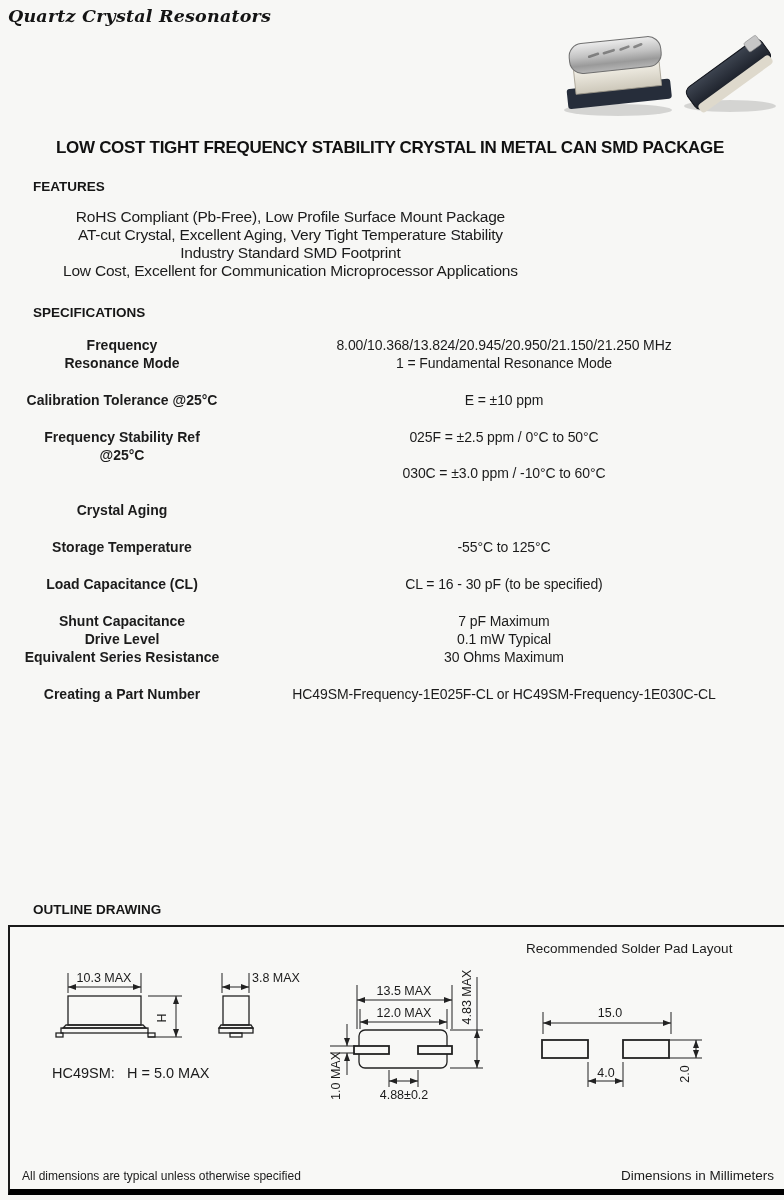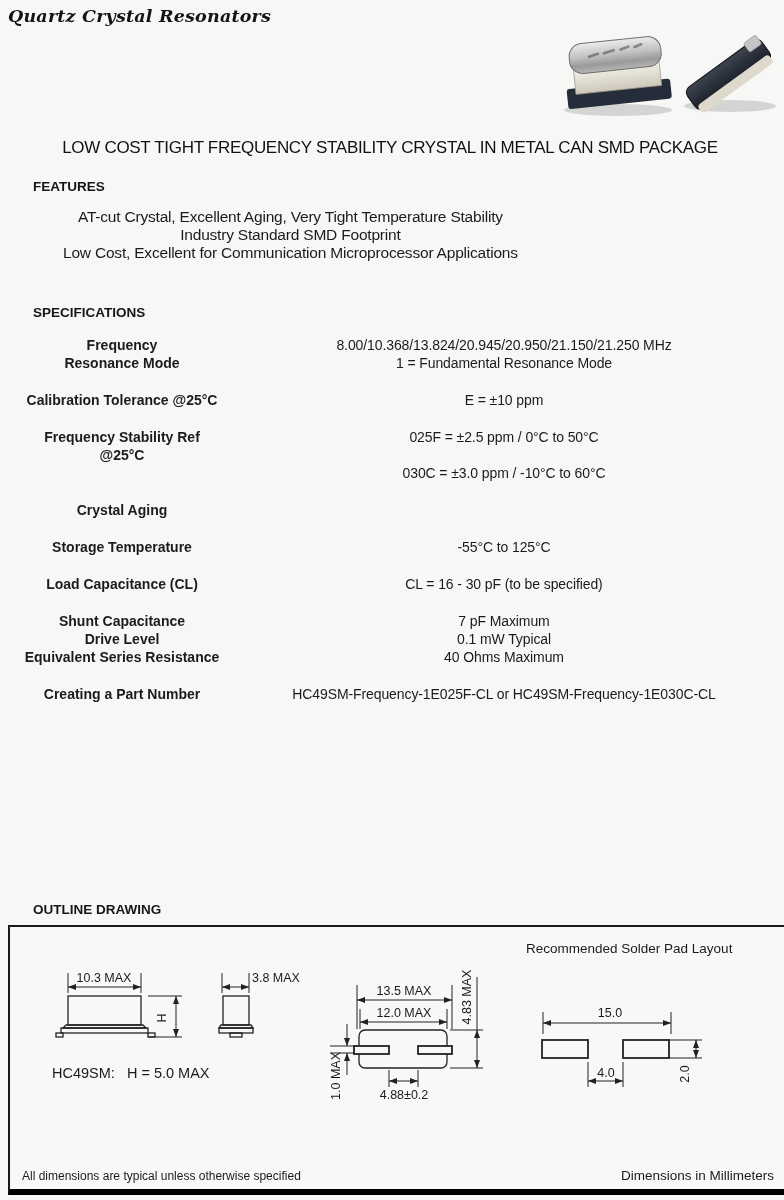--- a/index.html
+++ b/index.html
@@ -10,21 +10,21 @@
     text-align:center;
   }
   .brand{
     position:absolute;top:6px;left:8px;
     font-family:"DejaVu Serif",serif;font-style:italic;font-weight:bold;
     font-size:17.5px;color:#141414;letter-spacing:.2px;
   }
   .photos{position:absolute;top:22px;right:4px;width:218px;height:100px;}
   .doc-title{
     position:absolute;top:138px;left:5px;width:770px;
-    font-weight:normal;font-size:17px;letter-spacing:-.3px;color:#111;
+    font-weight:bold;font-size:17px;letter-spacing:-.3px;color:#111;
   }
   .sec-heading{
     position:absolute;left:8px;font-weight:bold;font-size:13.5px;color:#161616;padding-left:25px;
   }
   .features-list{
     position:absolute;top:208px;left:63px;
     font-size:15.5px;line-height:18px;letter-spacing:-.2px;
   }
   .spec-table{position:absolute;top:336px;left:0;width:784px;}
   .spec-group{margin-bottom:19px;}
@@ -87,20 +87,21 @@
       </g>
     </g>
   </svg>
 
   <div class="doc-title">LOW COST TIGHT FREQUENCY STABILITY CRYSTAL IN METAL CAN SMD PACKAGE</div>
 
   <div class="sec-heading" style="top:179px">FEATURES</div>
 
   <div class="features-list">
 
+  <div class="feature-line">RoHS Compliant (Pb-Free), Low Profile Surface Mount Package</div>
       <div class="feature-line">AT-cut Crystal, Excellent Aging, Very Tight Temperature Stability</div>
       <div class="feature-line">Industry Standard SMD Footprint</div>
       <div class="feature-line">Low Cost, Excellent for Communication Microprocessor Applications</div>
     </div>
 
   <div class="sec-heading" style="top:305px">SPECIFICATIONS</div>
 
   <div class="spec-table">
 
   <div class="spec-group">
@@ -157,21 +158,21 @@
       <div class="spec-row">
             <div class="spec-label">Shunt Capacitance</div>
             <div class="spec-value">7 pF Maximum</div>
           </div>
         <div class="spec-row">
             <div class="spec-label">Drive Level</div>
             <div class="spec-value">0.1 mW Typical</div>
           </div>
         <div class="spec-row">
             <div class="spec-label">Equivalent Series Resistance</div>
-            <div class="spec-value">40 Ohms Maximum</div>
+            <div class="spec-value">30 Ohms Maximum</div>
           </div>
       </div>
       <div class="spec-group">
 
       <div class="spec-row">
             <div class="spec-label">Creating a Part Number</div>
             <div class="spec-value">HC49SM-Frequency-1E025F-CL or HC49SM-Frequency-1E030C-CL</div>
           </div>
       </div>
     </div>

